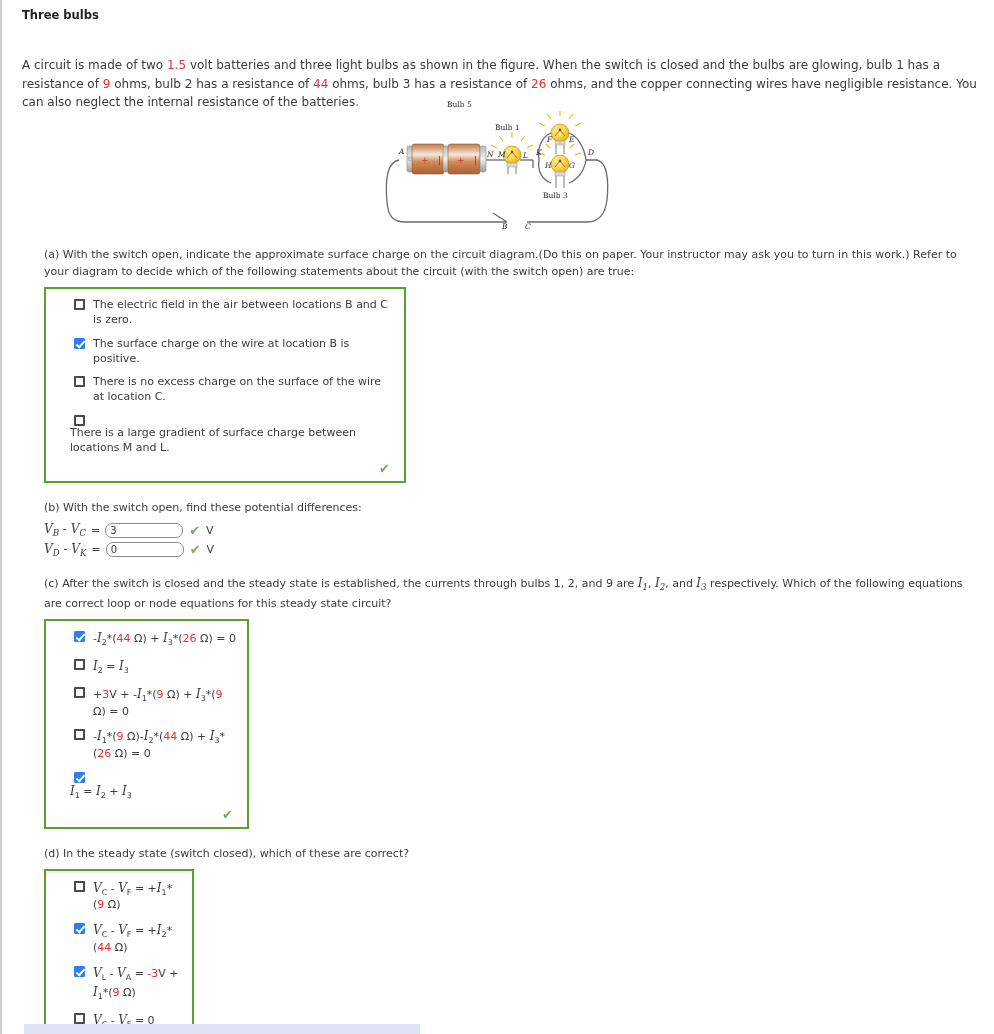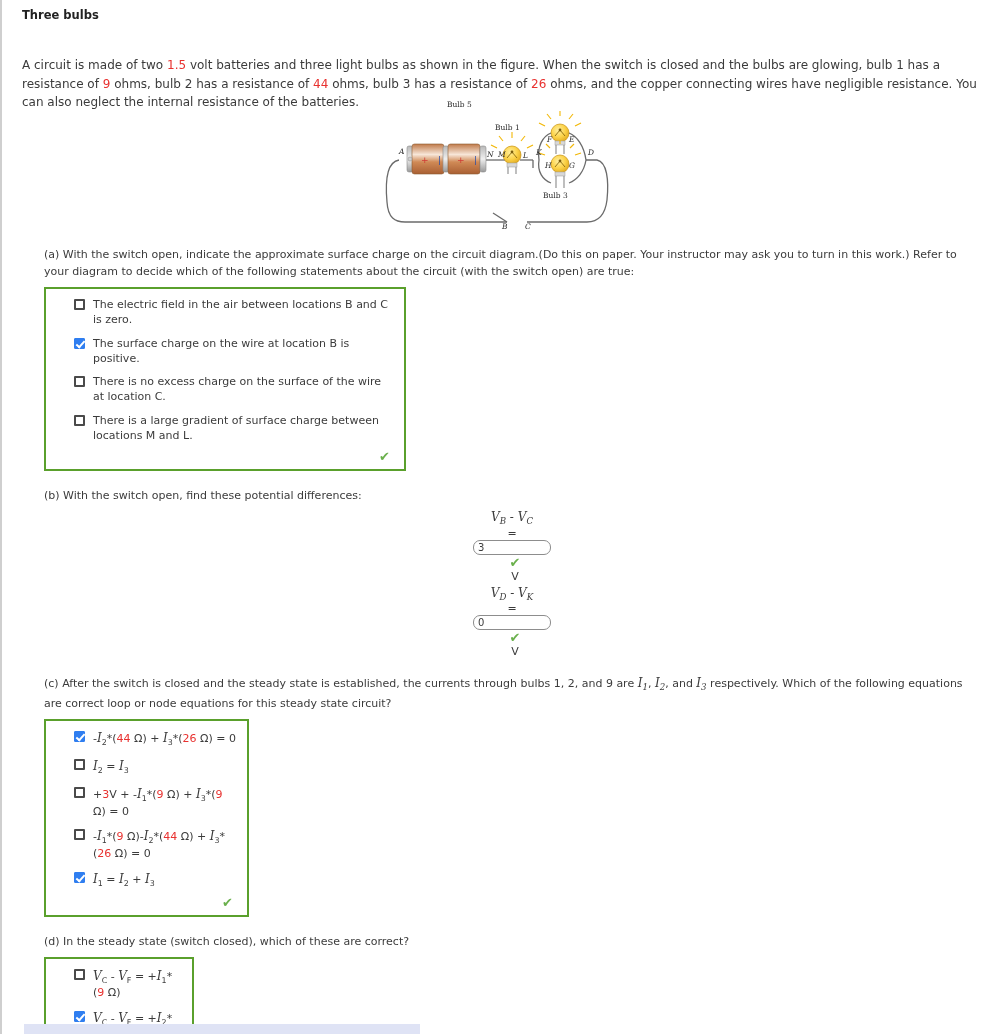--- a/index.html
+++ b/index.html
@@ -34,21 +34,21 @@
   
   .groupbox {
     border: 2px solid #5aa02c;
     margin-left: 22px;
     padding: 9px 10px 6px 24px;
     display: inline-block;
     position: relative;
     background: #fff;
   }
   .opt { display:flex; align-items:flex-start; margin: 0 0 9px 0; }
-  .opt:last-of-type { margin-bottom: 4px; }
+  .opt:last-of-type { margin-bottom: 4px; flex-direction: column; }
   .opt-label { font-size: 11px; color:#3b3b3b; line-height:1.35; padding-top:0px; }
 
   .cbx {
     width: 11px; height: 11px; flex: 0 0 11px;
     margin: 1px 8px 0 4px;
     border-radius: 1px;
     position: relative;
   }
   .cbx.off {
     background: #ffffff;
@@ -65,21 +65,21 @@
     border: solid #ffffff;
     border-width: 0 2px 2px 0;
     transform: rotate(42deg);
   }
   .grp-tick {
     text-align: right; color:#6ab04c; font-size: 13px; line-height: 1;
     padding: 2px 4px 0 0; font-weight: bold;
   }
 
   
-  .fill-row { display:flex; align-items:center; margin: 3px 0 3px 22px; font-size:11px; color:#3b3b3b;flex-direction:column; }
+  .fill-row { display:flex; align-items:center; margin: 3px 0 3px 22px; font-size:11px; color:#3b3b3b; }
   .var { font-style: italic; font-family:"DejaVu Serif", serif; font-size:12px; }
   .eq { margin: 0 5px; }
   .txtbox {
     width: 78px; height: 15px;
     border: 1.5px solid #8d8d8d;
     border-radius: 7px;
     background: #fff;
     font-family:"DejaVu Sans", sans-serif;
     font-size: 10px;
     color: #3b3b3b;

